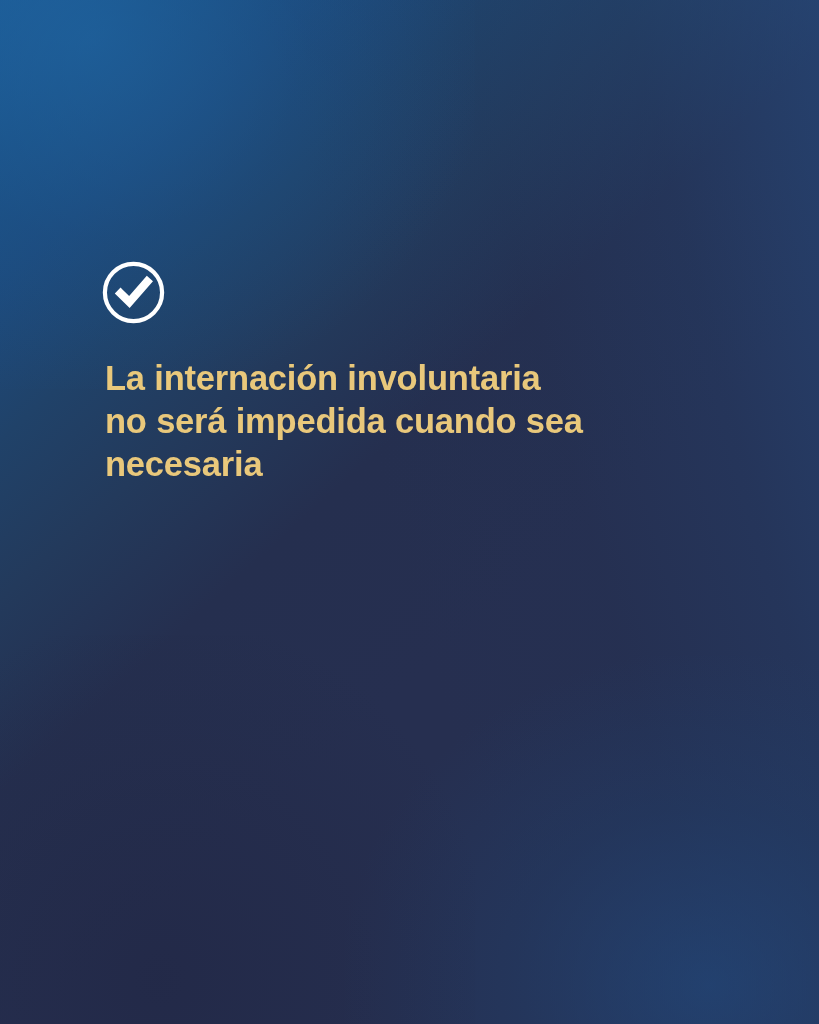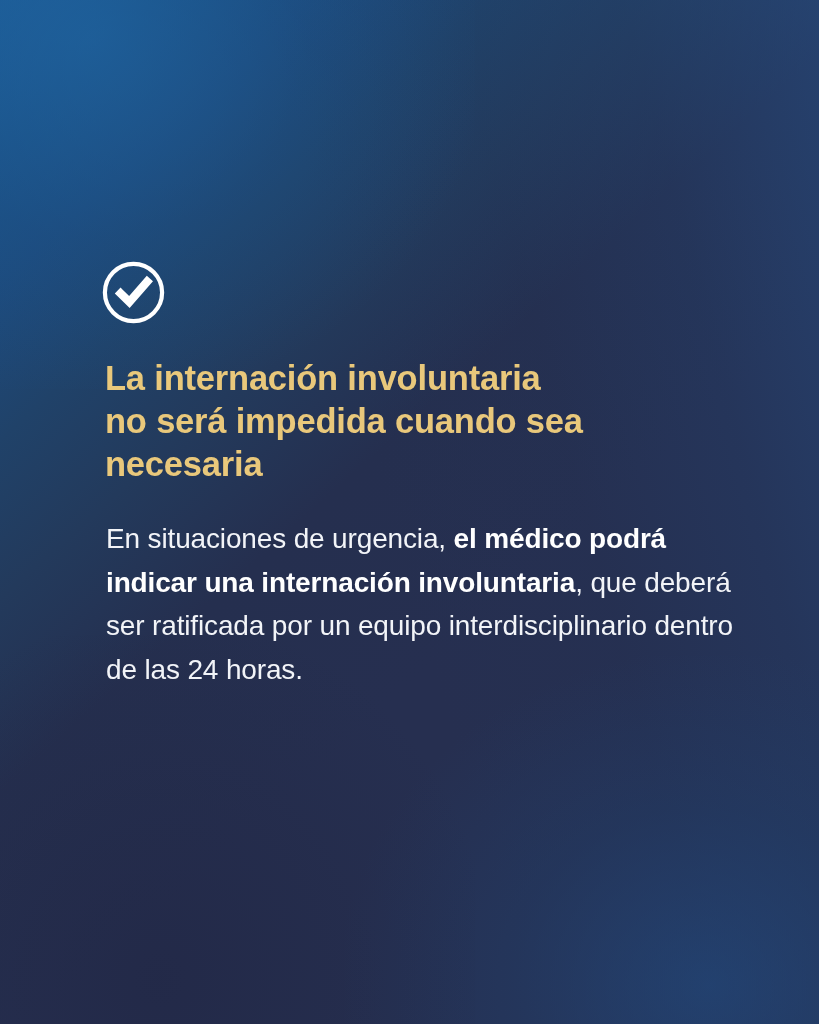--- a/index.html
+++ b/index.html
@@ -154,16 +154,15 @@
       <svg viewBox="0 0 63 63" xmlns="http://www.w3.org/2000/svg" aria-hidden="true">
         <circle cx="31.5" cy="31.5" r="28.6" fill="none" stroke="#ffffff" stroke-width="4.2"></circle>
         <path d="M18.6 32.4 L27.4 41.0 L45.2 20.6" fill="none" stroke="#ffffff" stroke-width="8.2" stroke-linecap="square" stroke-linejoin="miter"></path>
       </svg>
     </div>
 
     <h1 class="headline">La internación involuntaria
 no será impedida cuando sea
 necesaria</h1>
 
-    <p class="body-copy"><span>En situaciones de urgencia, </span><span class="em">el médico podrá indicar una internación involuntaria</span><span>, que deberá ser ratificada por un equipo interdisciplinario dentro de las 24 horas.</span></p>
 
   </div>
 </div>
 
 </body></html>

